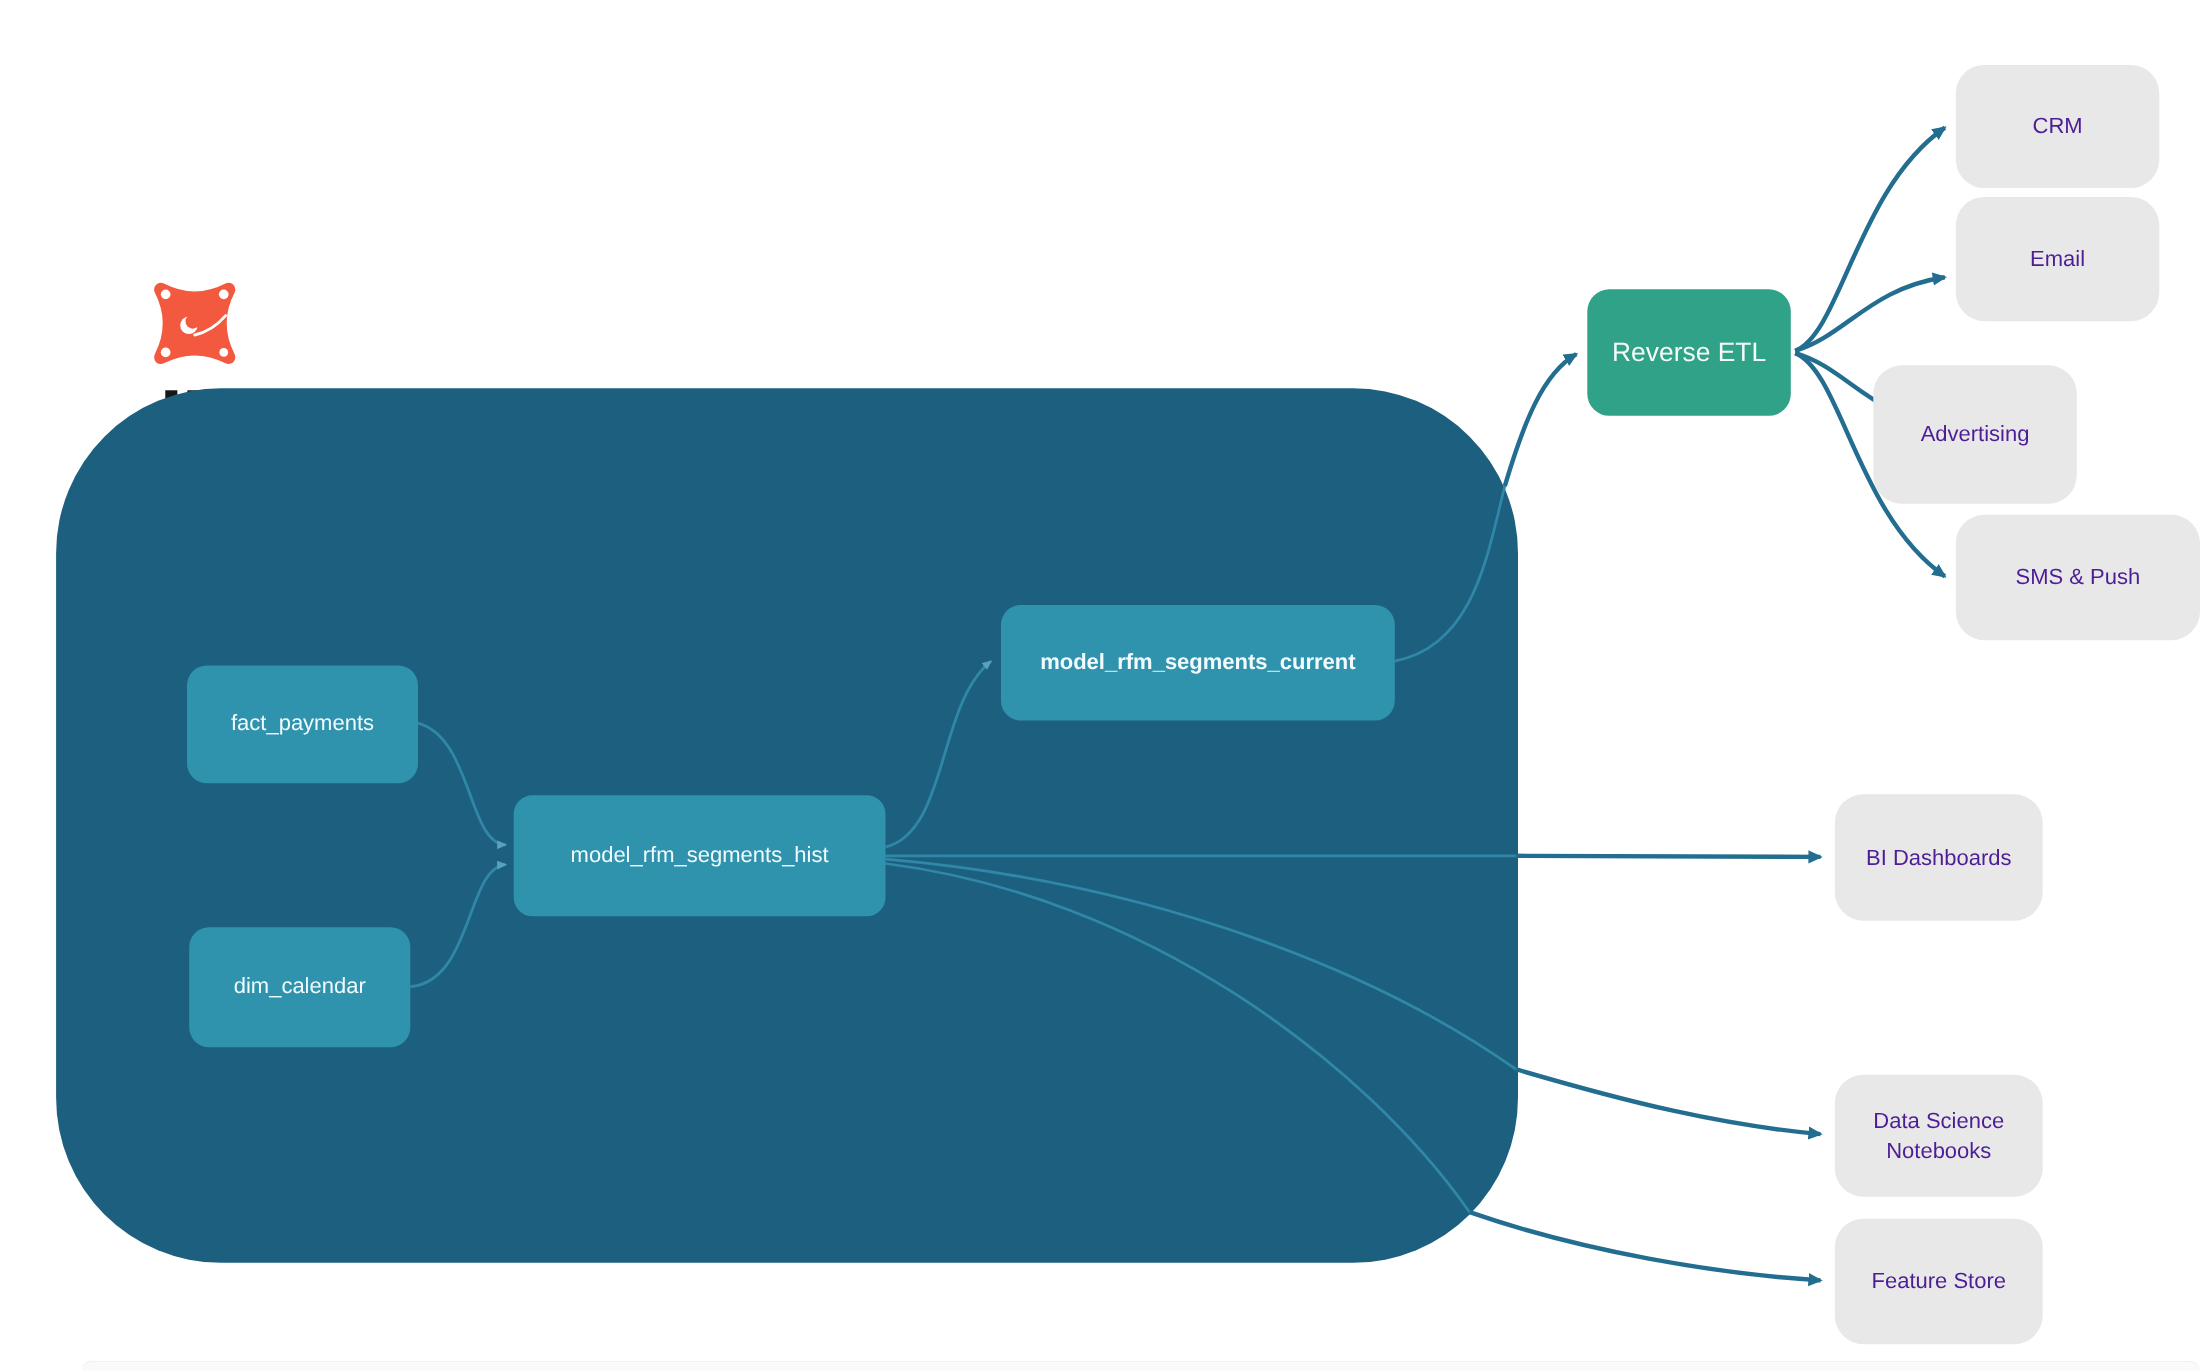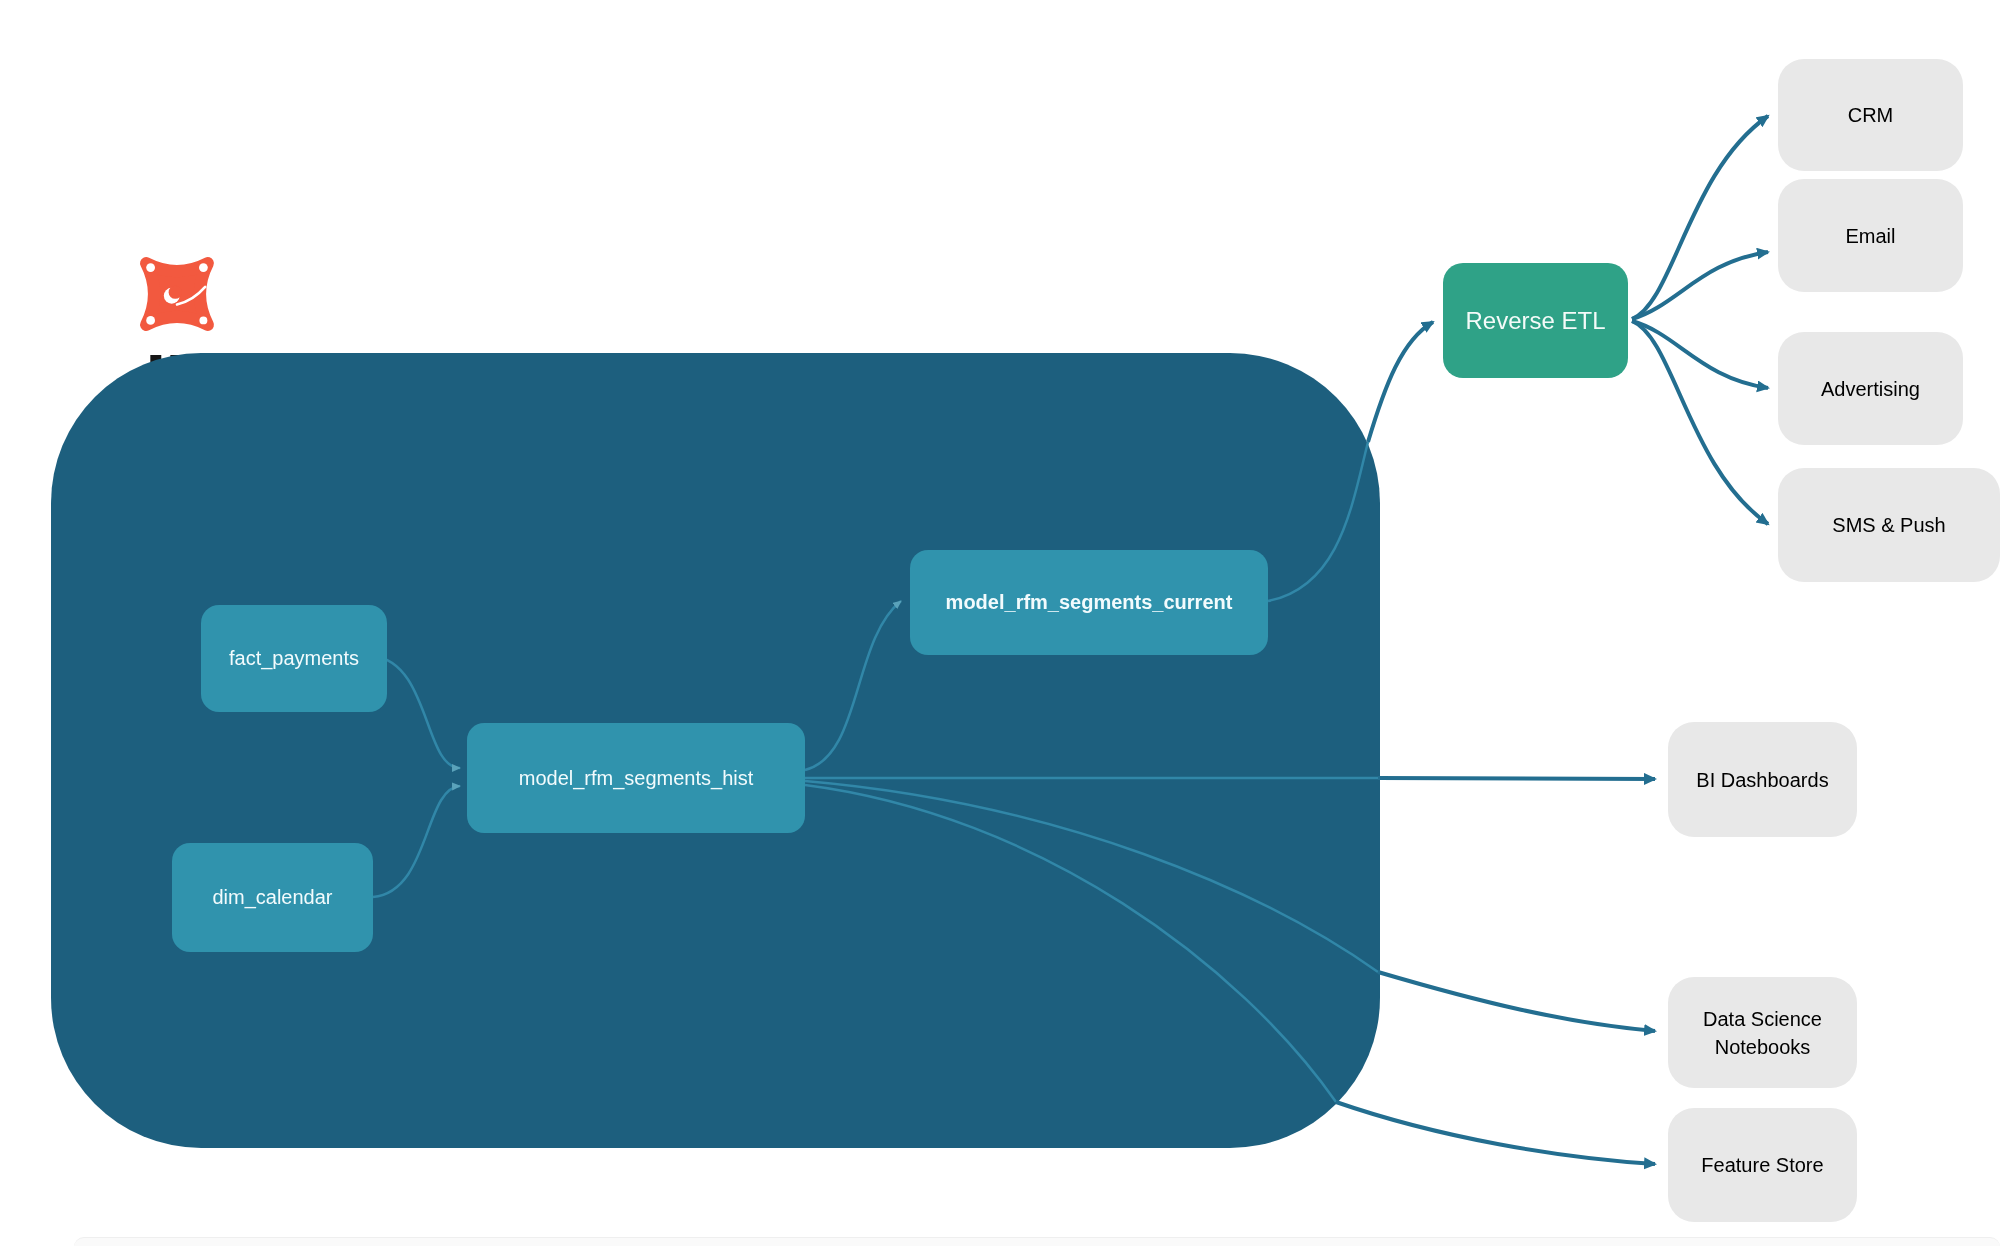--- a/index.html
+++ b/index.html
@@ -26,34 +26,34 @@
     position:absolute;z-index:3;display:flex;align-items:center;justify-content:center;
     text-align:center;box-sizing:border-box;
   }
   .node-model{
     background:#3093ad;color:#f2fbfd;border-radius:18px;font-size:20px;
   }
   .node-green{
     background:#2fa287;color:#f4fbf9;border-radius:20px;font-size:24px;
   }
   .node-gray{
-    background:#e8e8e8;color:#000000;border-radius:26px;font-size:20px;
+    background:#e8e8e8;color:#4c1d95;border-radius:26px;font-size:20px;
     line-height:28px;padding:0 18px;
   }
   
-  #node-fact     {left:170px; top:605px; width:186px; height:107px;margin-left:31px;}
+  #node-fact     {left:170px; top:605px; width:210px; height:107px;}
   #node-dim      {left:172px; top:843px; width:201px; height:109px;}
   #node-hist     {left:467px; top:723px; width:338px; height:110px;border-radius:17px;}
   #node-current  {left:910px; top:550px; width:358px; height:105px;font-weight:bold;}
   
   #node-retl     {left:1443px;top:263px; width:185px; height:115px;}
   
   #node-crm      {left:1778px;top:59px;  width:185px; height:112px;}
   #node-email    {left:1778px;top:179px; width:185px; height:113px;}
-  #node-adv      {left:1778px;top:332px; width:185px; height:113px;}
+  #node-adv      {left:1703px;top:332px; width:185px; height:126px;}
   #node-sms      {left:1778px;top:468px; width:222px; height:114px;}
   #node-bi       {left:1668px;top:722px; width:189px; height:115px;}
   #node-dsn      {left:1668px;top:977px; width:189px; height:111px;}
   #node-fs       {left:1668px;top:1108px;width:189px; height:114px;}
   
   .bottom-band{
     position:absolute;left:74px;right:0;top:1237px;height:9px;
     background:#fafafa;border-top:1px solid #efefef;
     border-radius:10px 10px 0 0;z-index:0;
   }

